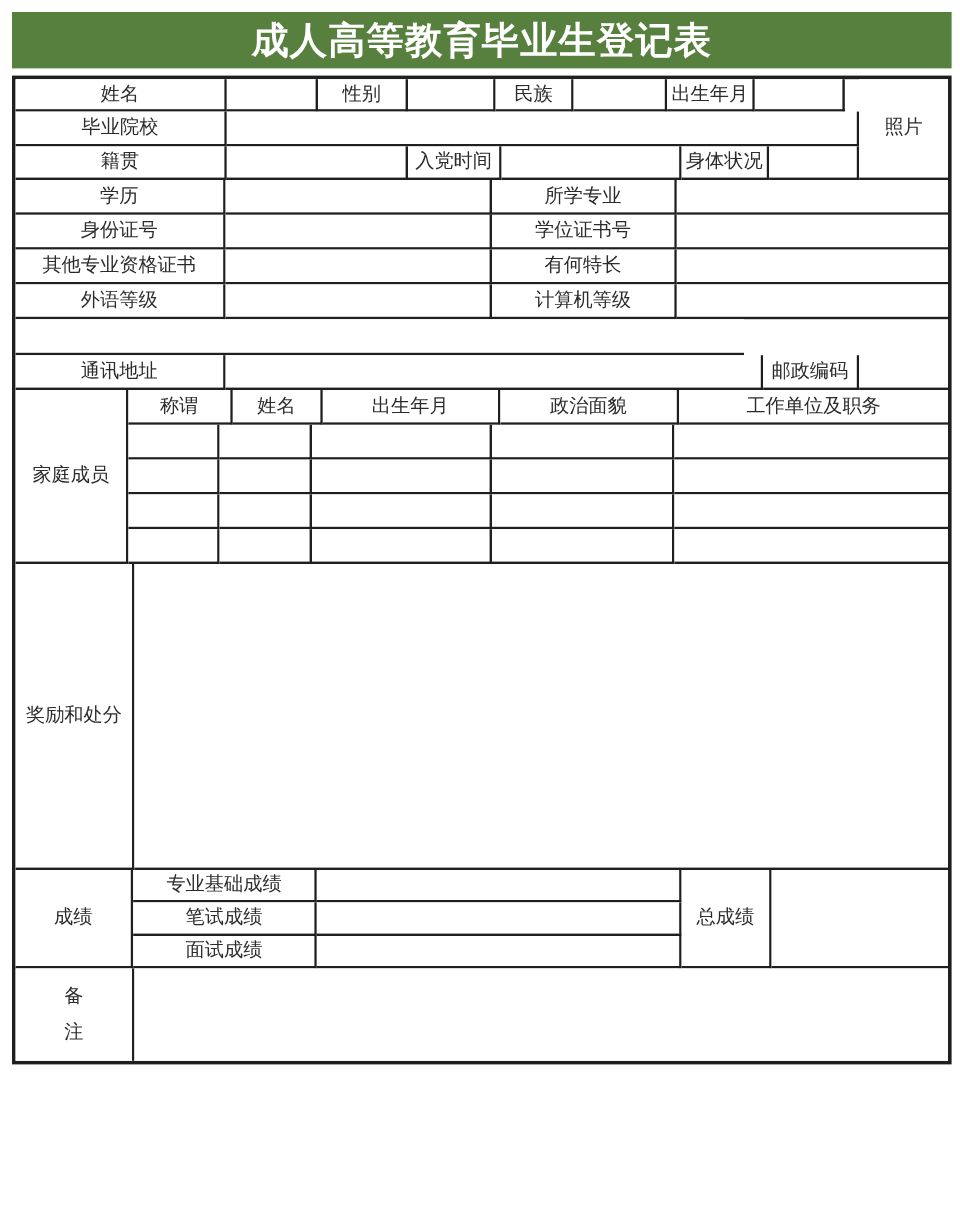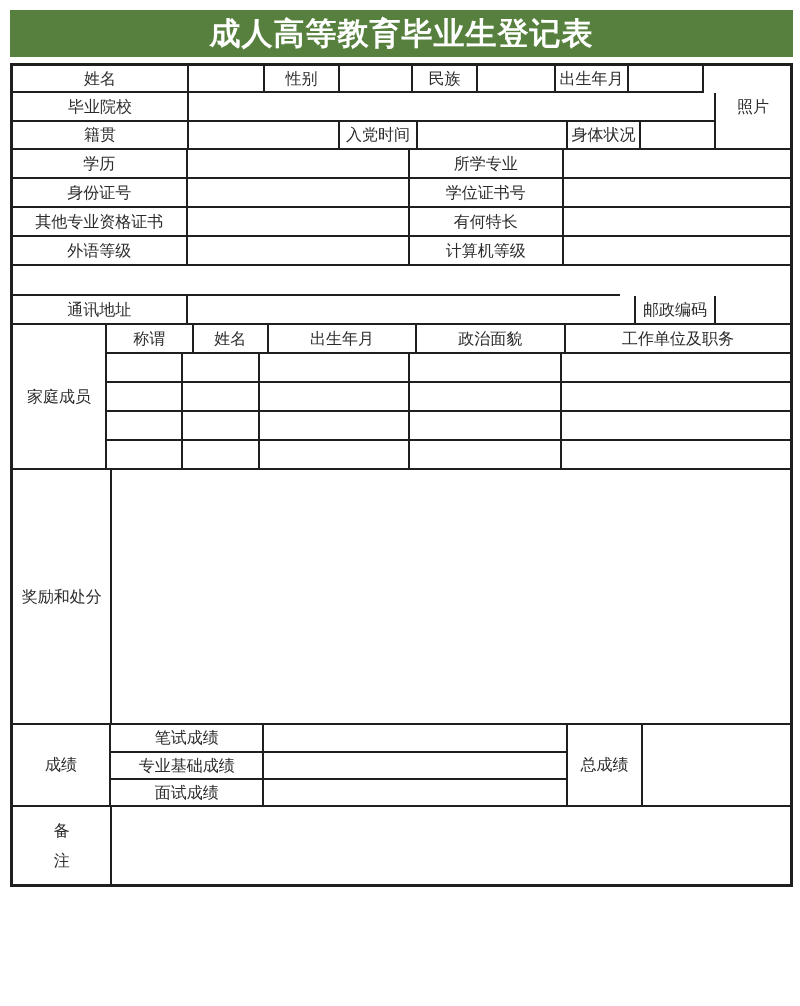--- a/index.html
+++ b/index.html
@@ -161,26 +161,26 @@
     <div class="row">
       <div class="c" style="width:100px;height:255px">奖励和处分</div>
       <div class="c lastcol" style="width:683px;height:255px"></div>
     </div>
 
 
     <div class="row">
       <div class="c" style="width:100px;height:82px">成绩</div>
       <div class="stack" style="width:457px">
         <div class="row">
+          <div class="c h27" style="width:153px">专业基础成绩</div>
+          <div class="c h27" style="width:304px"></div>
+        </div>
+        <div class="row">
           <div class="c h28" style="width:153px">笔试成绩</div>
           <div class="c h28" style="width:304px"></div>
-        </div>
-        <div class="row">
-          <div class="c h27" style="width:153px">专业基础成绩</div>
-          <div class="c h27" style="width:304px"></div>
         </div>
         <div class="row">
           <div class="c h27" style="width:153px">面试成绩</div>
           <div class="c h27" style="width:304px"></div>
         </div>
       </div>
       <div class="c" style="width:76px;height:82px">总成绩</div>
       <div class="c lastcol" style="width:150px;height:82px"></div>
     </div>
 

